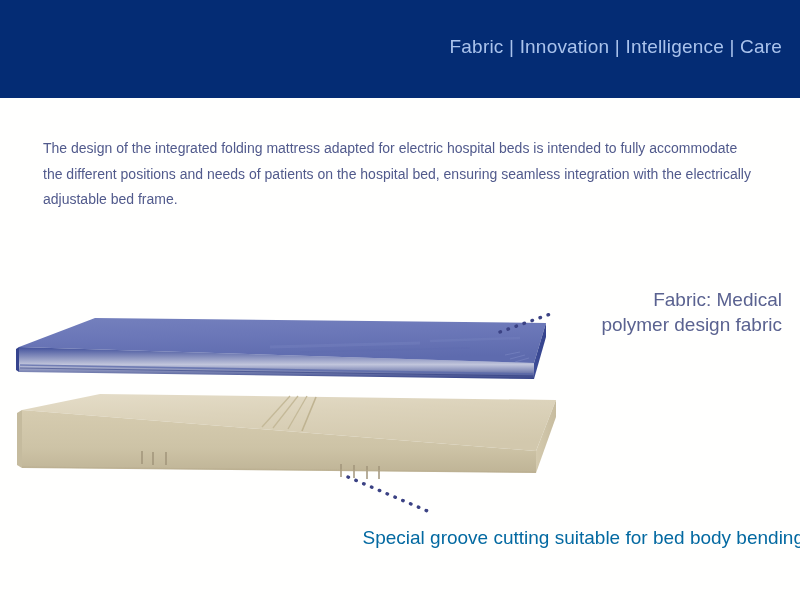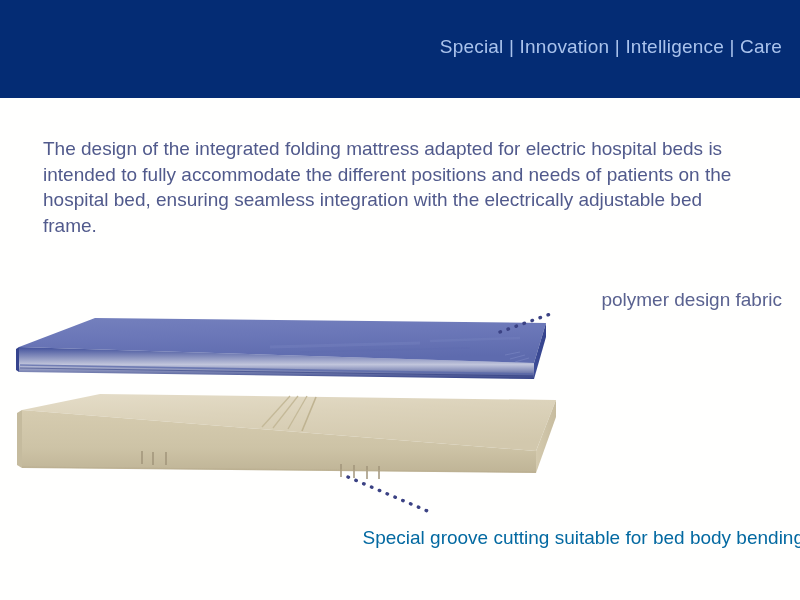--- a/index.html
+++ b/index.html
@@ -43,21 +43,21 @@
     white-space: nowrap;
     text-align: right;
   }
 
   
   .intro-paragraph {
     position: absolute;
     left: 43px;
     top: 136px;
     width: 715px;
-    font-size: 19px;
+    font-size: 14px;
     line-height: 25.5px;
     color: #515a8c;
     text-align: left;
   }
 
   
   .illustration {
     position: absolute;
     left: 0;
     top: 255px;
@@ -89,21 +89,21 @@
     text-align: right;
     padding-left: 44px;
   }
 </style>
 </head>
 <body>
 
 <div class="slide">
 
   <div class="header-band">
-    <div class="header-tagline">Special | Innovation | Intelligence | Care</div>
+    <div class="header-tagline">Fabric | Innovation | Intelligence | Care</div>
   </div>
 
   <div class="intro-paragraph">The design of the integrated folding mattress adapted for electric hospital beds is intended to fully accommodate the different positions and needs of patients on the hospital bed, ensuring seamless integration with the electrically adjustable bed frame.</div>
 
   <div class="illustration">
     <svg width="800" height="270" viewBox="0 0 800 270" xmlns="http://www.w3.org/2000/svg">
       <defs>
         <linearGradient id="blueTopGrad" x1="0" y1="0" x2="0.25" y2="1">
           <stop offset="0%" stop-color="#7480bd"></stop>
           <stop offset="45%" stop-color="#6b77b8"></stop>
@@ -191,18 +191,19 @@
         <path d="M 22,212 L 536,217" stroke="#b7ac8e" stroke-width="1.2" fill="none" opacity="0.6"></path>
       </g>
 
       <g>
         <path d="M 348,222 L 432,258" stroke="#3b4284" stroke-width="3.4" fill="none" stroke-linecap="round" stroke-dasharray="0.5 8"></path>
       </g>
     </svg>
   </div>
 
   <div class="callout-fabric">
+    <div>Fabric: Medical</div>
     <div>polymer design fabric</div>
   </div>
 
   <div class="callout-groove">Special groove cutting suitable for bed body bending</div>
 
 </div>
 
 </body></html>

